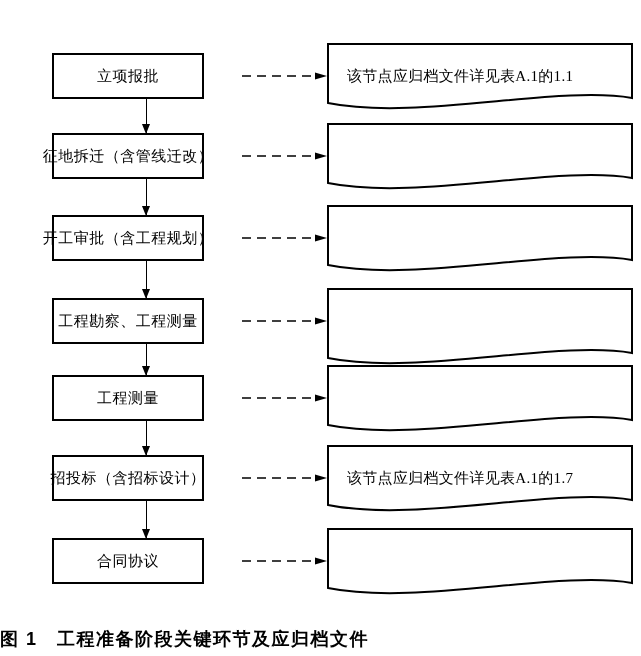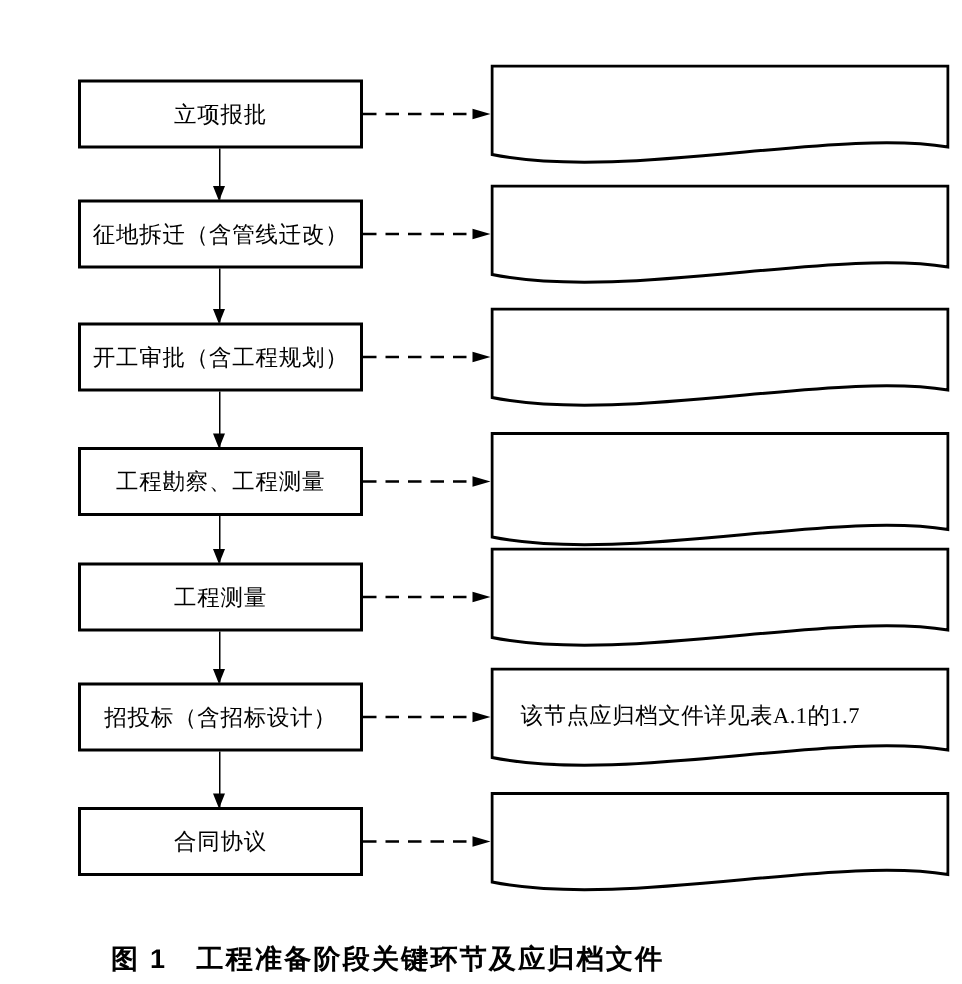--- a/index.html
+++ b/index.html
@@ -12,21 +12,21 @@
     overflow: hidden;
     font-family: "Liberation Serif", serif;
     color: #000000;
   }
   .row { position: absolute; left: 0; width: 641px; height: 0; }
 
   
   .step-box {
     position: absolute;
     left: 52px; top: 0;
-    width: 190px; height: 46px;
+    width: 152px; height: 46px;
     box-sizing: border-box;
     border: 2px solid #000000;
     background: #ffffff;
     display: flex; align-items: center; justify-content: center;
   }
   .step-label {
     font-size: 15px;
     letter-spacing: 0.5px;
     white-space: nowrap;
   }
@@ -63,21 +63,21 @@
     width: 0; height: 0;
     border-left: 4px solid transparent;
     border-right: 4px solid transparent;
     border-top: 10px solid #000000;
   }
 
   .caption {
     position: absolute;
     left: 0; top: 627px;
     width: 517px;
-    text-align: center;
+    text-align: left;
     font-family: "Liberation Sans", sans-serif;
     font-weight: bold;
     font-size: 18px;
     letter-spacing: 1.5px;
     white-space: nowrap;
   }
 </style>
 </head>
 <body>
 
@@ -88,20 +88,24 @@
       <span class="step-label">立项报批</span>
     </div>
     <svg class="dash-arrow" width="85" height="12" viewBox="0 0 85 12">
       <line x1="0" y1="6" x2="73" y2="6" stroke-dasharray="9,6"></line>
       <polygon points="73,2.5 85,6 73,9.5"></polygon>
     </svg>
     <div class="doc">
       <svg width="306" height="70" viewBox="0 0 306 70">
         <path d="M1,1 L305,1 L305,55 C230,42 90,78 1,60 Z"></path>
       </svg>
+      <div class="doc-text single">
+        <div class="doc-line">该节点应归档文件详见表A.1的1.1</div>
+
+      </div>
     </div>
   </div>
 
   <div class="row" style="top:133px">
     <div class="step-box">
       <span class="step-label">征地拆迁（含管线迁改）</span>
     </div>
     <svg class="dash-arrow" width="85" height="12" viewBox="0 0 85 12">
       <line x1="0" y1="6" x2="73" y2="6" stroke-dasharray="9,6"></line>
       <polygon points="73,2.5 85,6 73,9.5"></polygon>

